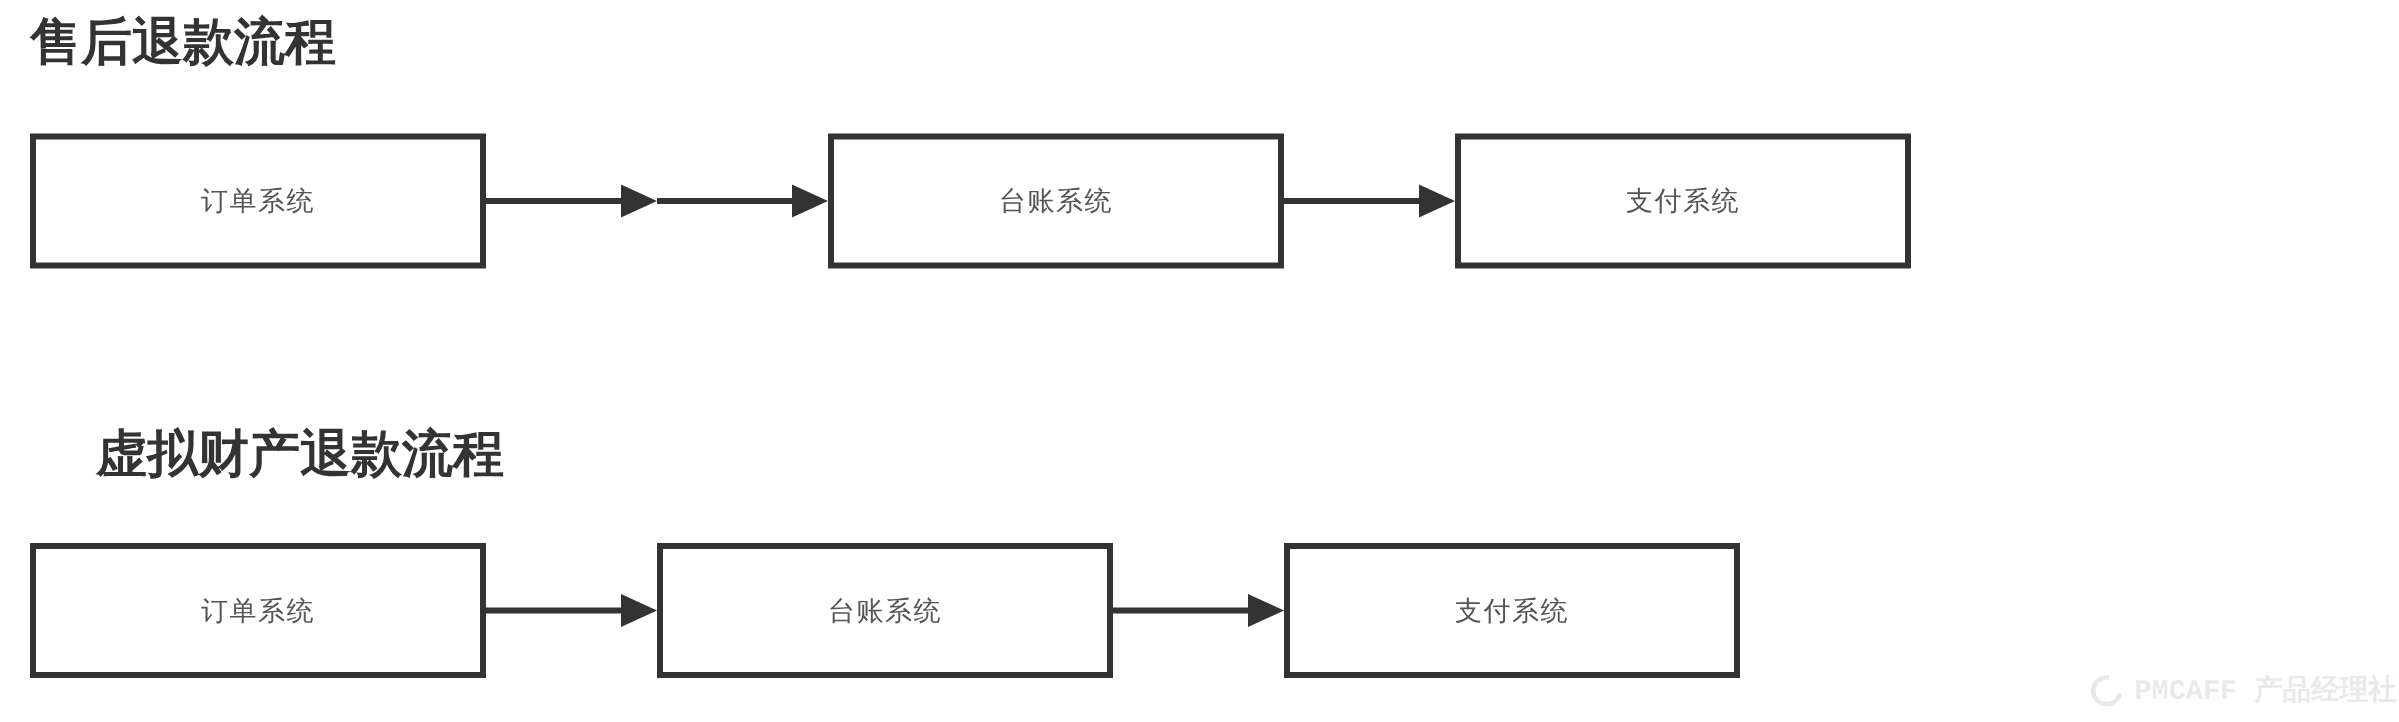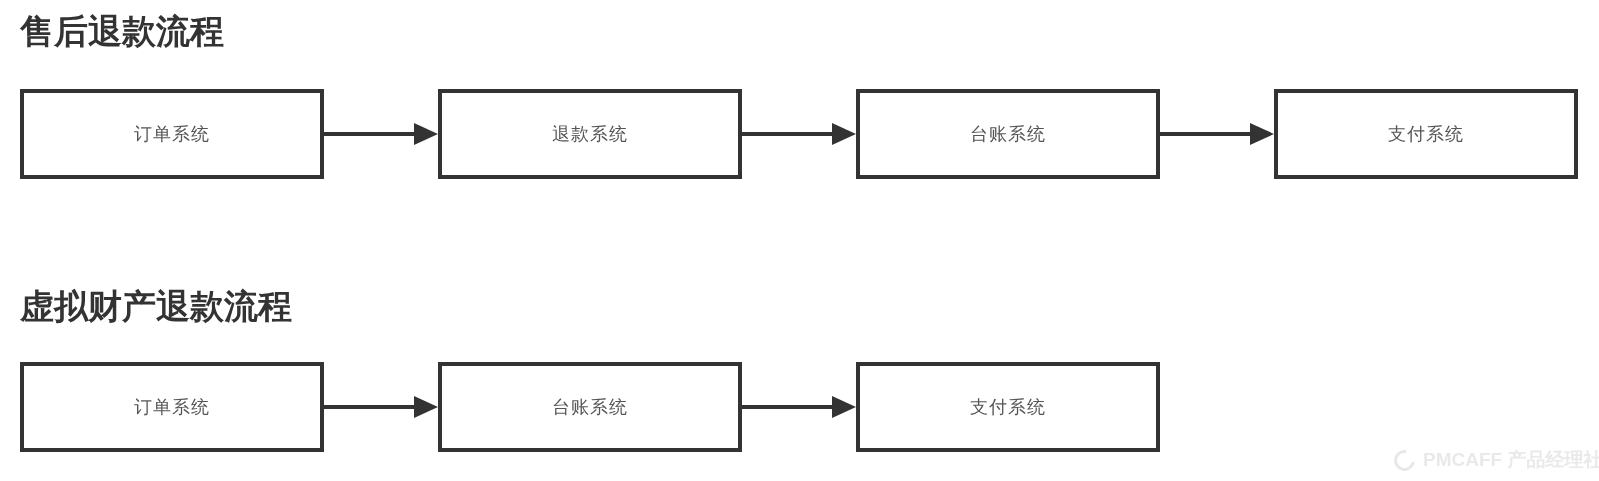--- a/index.html
+++ b/index.html
@@ -6,34 +6,34 @@
     margin: 0;
     padding: 0;
     background: #ffffff;
   }
   .canvas {
     position: relative;
     width: 1599px;
     height: 479px;
     background: #ffffff;
     overflow: hidden;
-    font-family: Liberation Sans, sans-serif;
+    font-family: Liberation Mono, monospace;
   }
   .flow-title {
     position: absolute;
     left: 20px;
     margin: 0;
     font-size: 34px;
     line-height: 36px;
     font-weight: 700;
     color: #333333;
     white-space: nowrap;
   }
   .flow-title.t1 { top: 13px; }
-  .flow-title.t2 { top: 288px; }
+  .flow-title.t2 { top: 288px; margin-left: 44px; }
 
   .flow-row {
     position: absolute;
     left: 20px;
     display: flex;
     align-items: center;
   }
   .flow-row.r1 { top: 89px; }
   .flow-row.r2 { top: 362px; }
 
@@ -108,23 +108,20 @@
   <h2 class="flow-title t1">售后退款流程</h2>
 
   <div class="flow-row r1">
     <div class="node">
       <span class="node-label">订单系统</span>
     </div>
     <div class="arrow">
       <span class="shaft"></span>
       <span class="head"></span>
     </div>
-    <div class="node">
-      <span class="node-label">退款系统</span>
-    </div>
     <div class="arrow">
       <span class="shaft"></span>
       <span class="head"></span>
     </div>
     <div class="node">
       <span class="node-label">台账系统</span>
     </div>
     <div class="arrow">
       <span class="shaft"></span>
       <span class="head"></span>

